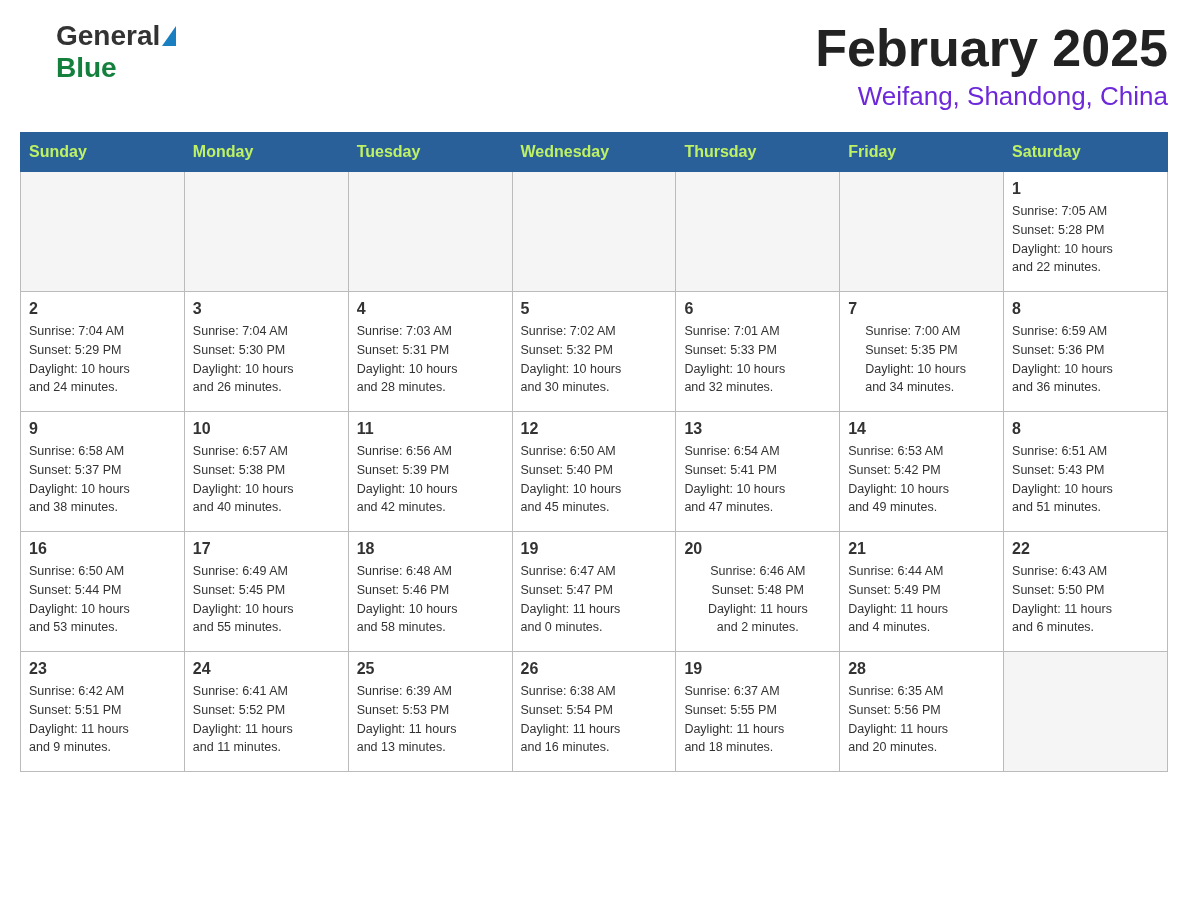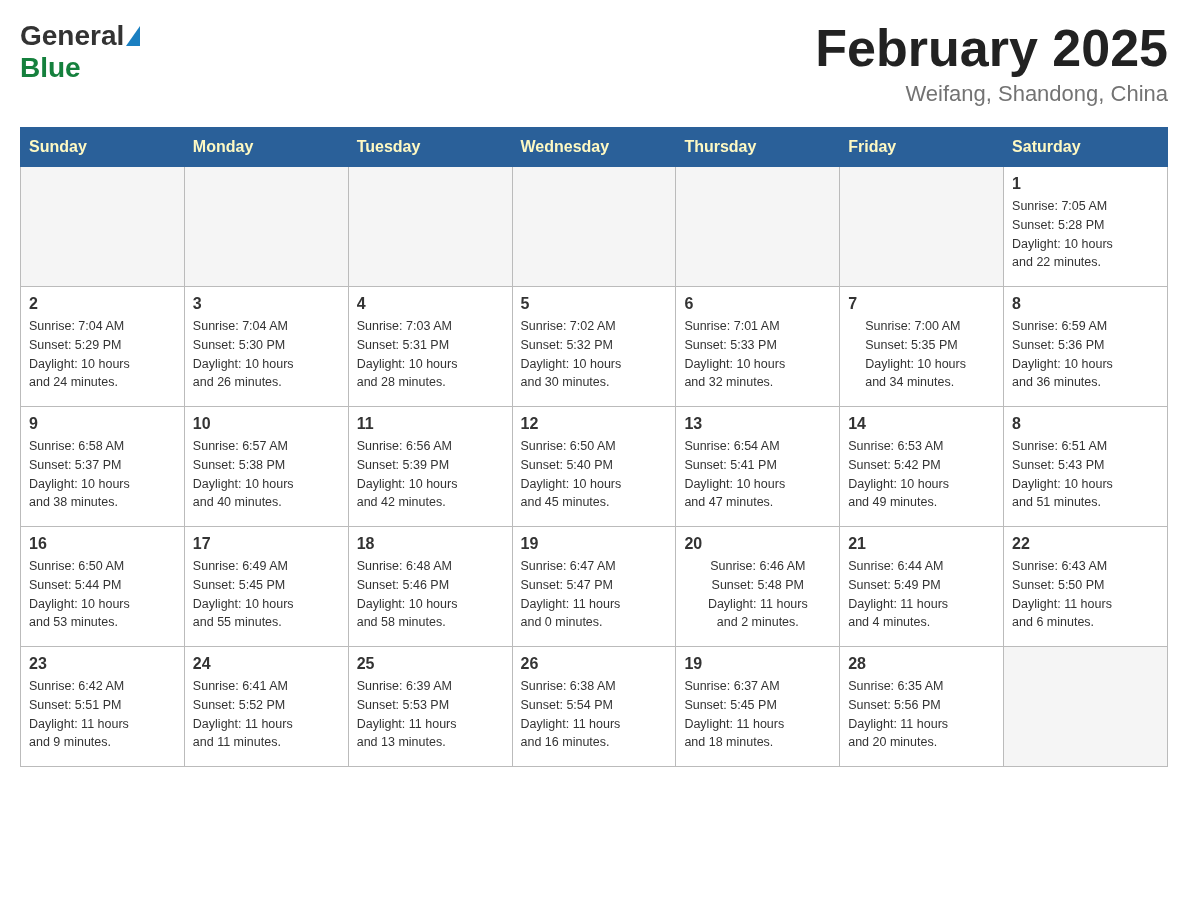--- a/index.html
+++ b/index.html
@@ -13,20 +13,21 @@
     .header {
       display: flex;
       justify-content: space-between;
       align-items: flex-start;
       margin-bottom: 20px;
     }
     .logo {
       display: flex;
       flex-direction: column;
       align-items: flex-start;
+      margin-left: 36px;
     }
     .logo-text {
       display: flex;
       align-items: center;
       font-size: 28px;
       font-weight: bold;
       color: #333;
     }
     .logo-general { color: #333; }
     .logo-triangle {
@@ -46,32 +47,32 @@
     .title-block {
       text-align: right;
     }
     .month-title {
       font-size: 52px;
       font-weight: bold;
       color: #222;
       line-height: 1.1;
     }
     .location-title {
-      font-size: 22px;
-      color: #737373;
+      font-size: 26px;
+      color: #6d28d9;
       margin-top: 4px;
     }
     .calendar {
       width: 100%;
       border-collapse: collapse;
       table-layout: fixed;
     }
     .calendar thead tr th {
       background: #2a6099;
-      color: #fef9c3;
+      color: #bef264;
       padding: 10px 8px;
       font-size: 16px;
       font-weight: bold;
       text-align: left;
       border: 1px solid #2a6099;
     }
     .calendar tbody tr td {
       vertical-align: top;
       padding: 8px;
       border: 1px solid #bbb;
@@ -323,21 +324,21 @@
         <td>
           <span class="day-number">26</span>
           <div class="day-info" style="white-space: pre-line;">Sunrise: 6:38 AM
 Sunset: 5:54 PM
 Daylight: 11 hours
 and 16 minutes.</div>
         </td>
         <td>
           <span class="day-number">19</span>
           <div class="day-info" style="white-space: pre-line;">Sunrise: 6:37 AM
-Sunset: 5:45 PM
+Sunset: 5:55 PM
 Daylight: 11 hours
 and 18 minutes.</div>
         </td>
         <td>
           <span class="day-number">28</span>
           <div class="day-info" style="white-space: pre-line;">Sunrise: 6:35 AM
 Sunset: 5:56 PM
 Daylight: 11 hours
 and 20 minutes.</div>
         </td>

